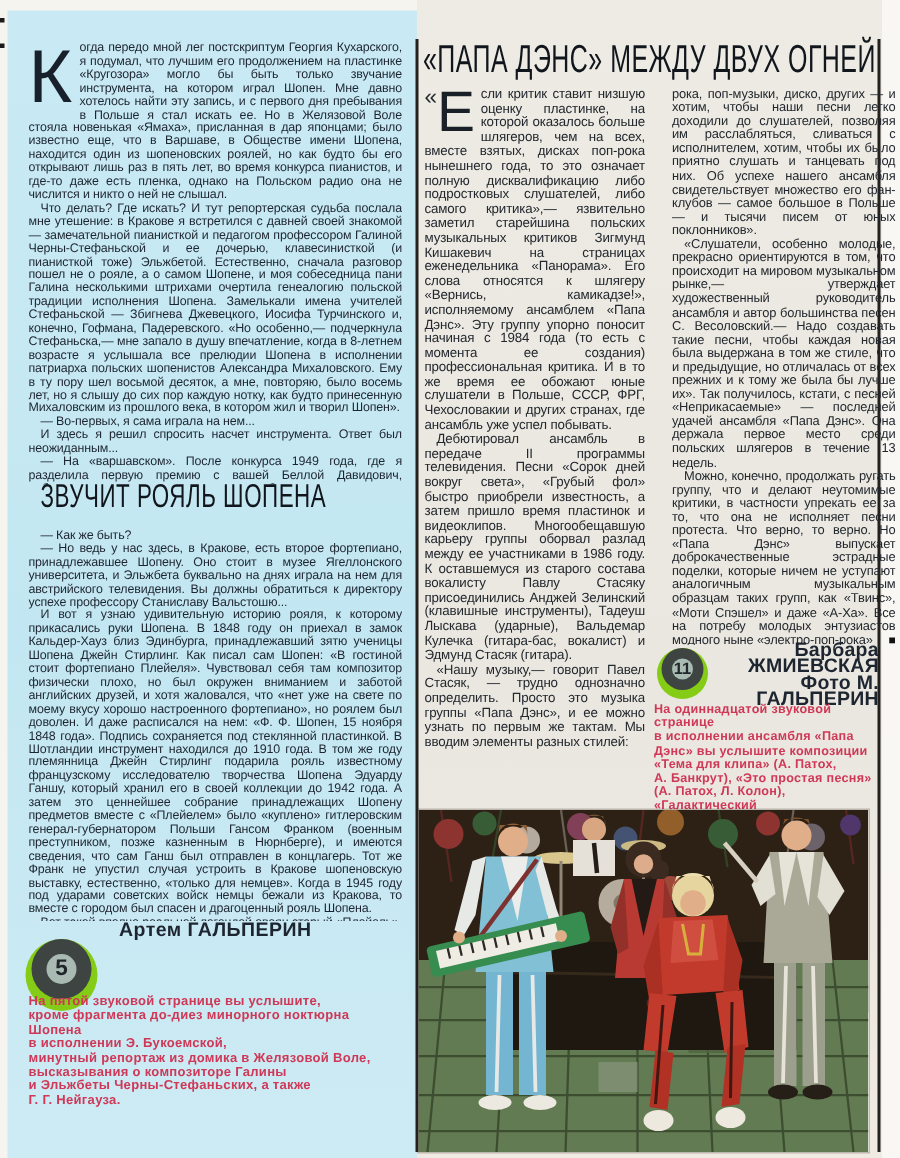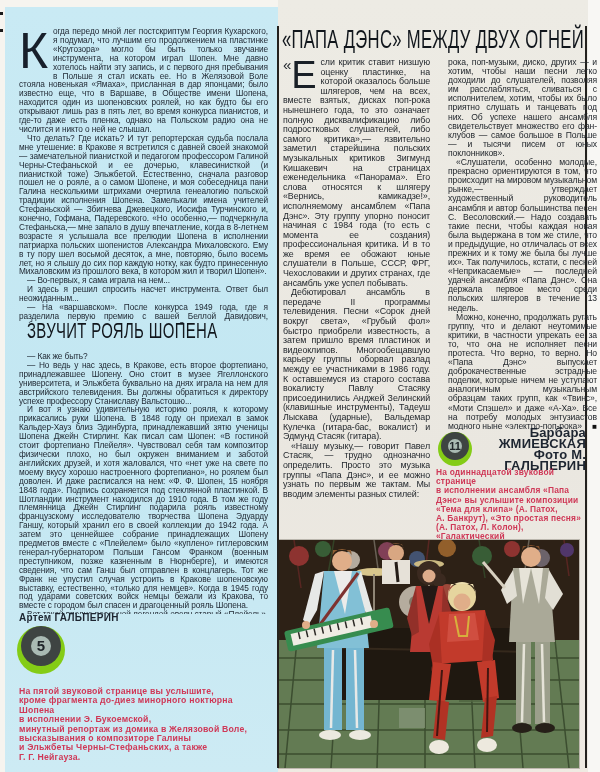--- a/index.html
+++ b/index.html
@@ -37,35 +37,35 @@
   .dropcap{
     float:left;font-size:50px;line-height:44px;padding-top:2px;
     margin:0 5px 0 0;color:#18202b;font-weight:400;
   }
   .headline{
     position:absolute;white-space:nowrap;color:#11161c;font-weight:500;
   }
   .headline .fit{display:inline-block;transform-origin:left center;white-space:nowrap;}
   .la-headline{left:27px;top:318px;font-size:22px;letter-spacing:0.5px;}
   .la-byline{
-    position:absolute;left:19px;top:612px;width:249px;text-align:left;
-    font-size:10px;font-weight:bold;color:#1d2530;letter-spacing:0.3px;
+    position:absolute;left:19px;top:612px;width:249px;text-align:center;
+    font-size:13px;font-weight:bold;color:#1d2530;letter-spacing:0.3px;
   }
   
   .vinyl{border-radius:50%;background:#84cc16;display:flex;justify-content:center;}
   .vinyl .ring{border-radius:50%;background:#3e4442;width:83%;height:83%;display:flex;align-items:center;justify-content:center;}
   .vinyl .label{border-radius:50%;background:#a9bab3;width:52%;height:52%;display:flex;align-items:center;justify-content:center;
     font-weight:bold;color:#20262a;}
   .badge-left{position:absolute;left:17px;top:626px;width:48px;height:48px;}
   .badge-left .label{font-size:15px;}
   .note{
     position:absolute;font-weight:bold;white-space:pre-line;text-align:left;
     letter-spacing:0.2px;
   }
-  .la-note{left:19px;top:663px;width:256px;font-size:8.7px;line-height:9.4px;margin-top:24px;}
+  .la-note{left:19px;top:663px;width:256px;font-size:8.7px;line-height:9.4px;}
 
   
   .ra-headline{left:282px;top:24px;font-size:26px;letter-spacing:0.5px;}
   .col{
     position:absolute;text-align:justify;color:#23282e;overflow:hidden;
   }
   .col1{left:283px;top:58px;width:147px;height:478px;font-size:8.9px;line-height:9.6px;letter-spacing:-0.1px;}
   .col2{left:448px;top:58px;width:149px;height:372px;font-size:8.6px;line-height:9.1px;letter-spacing:-0.1px;}
   .dropcap2{float:left;margin:0 4px 0 0;}
   .dropcap2 .q{font-size:15px;vertical-align:18px;color:#23282e;}

